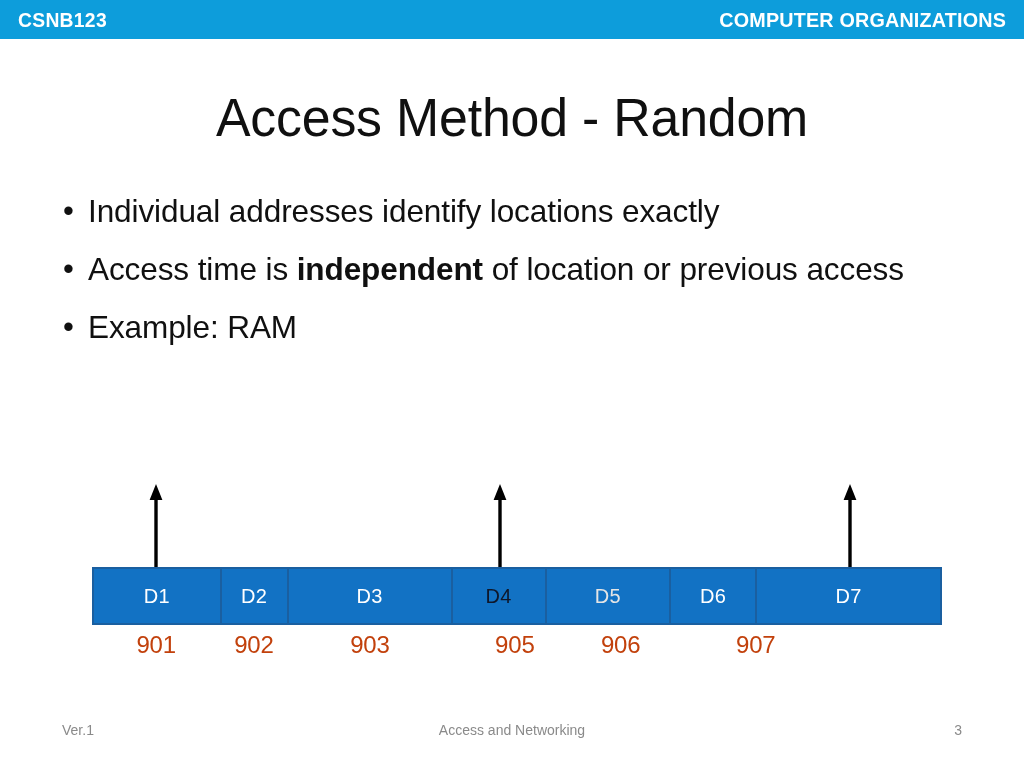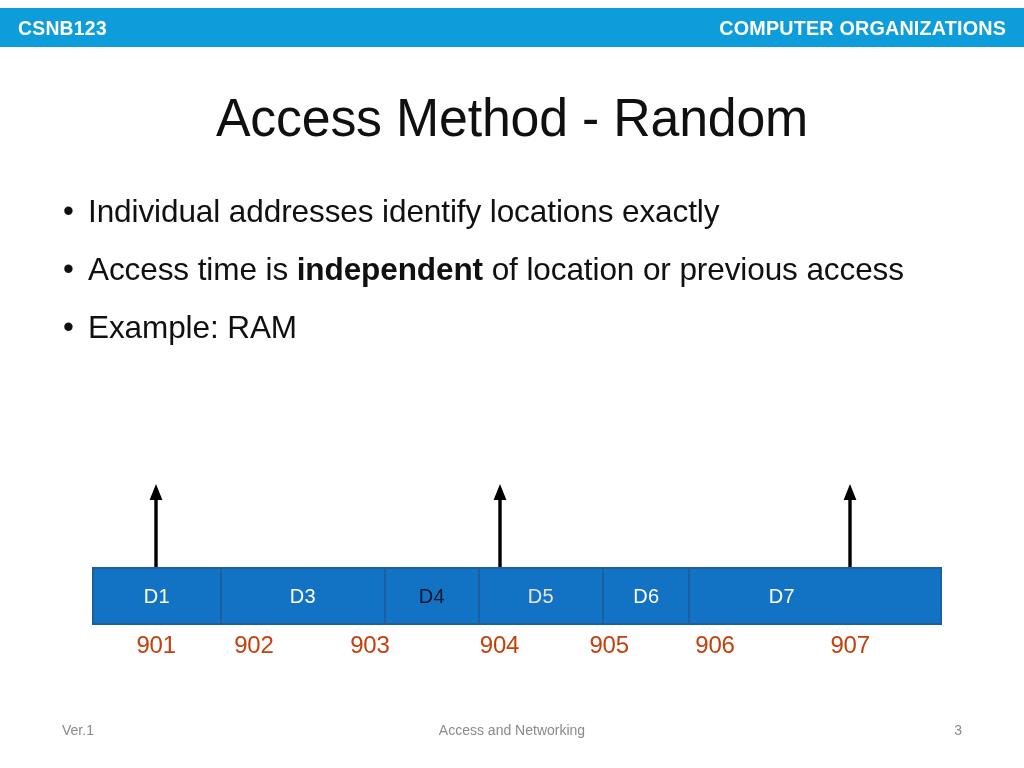--- a/index.html
+++ b/index.html
@@ -21,21 +21,20 @@
     position: absolute;
     left: 0; top: 0;
     width: 1024px;
     height: 39px;
     background: #0d9ddb;
     display: flex;
     align-items: center;
     justify-content: space-between;
     box-sizing: border-box;
     padding: 0 18px 0 18px;
-    margin-top: 8px;
   }
   #course-code {
     color: #ffffff;
     font-weight: bold;
     font-size: 21px;
     letter-spacing: 0.3px;
     line-height: 1;
     transform: scaleX(0.92);
     transform-origin: left center;
   }
@@ -218,31 +217,31 @@
           <line x1="7" y1="86" x2="7" y2="14" stroke="#000000" stroke-width="3.4"></line>
           <polygon points="7,0 13.4,16 0.6,16" fill="#000000"></polygon>
         </svg></div>
       <div class="mem-arrow" style="left: calc(89.2% - 7px);"><svg width="14" height="86" viewBox="0 0 14 86">
           <line x1="7" y1="86" x2="7" y2="14" stroke="#000000" stroke-width="3.4"></line>
           <polygon points="7,0 13.4,16 0.6,16" fill="#000000"></polygon>
         </svg></div>
     </div>
   <div id="memory-strip">
       <div class="mem-cell" style="width: 15.1%; background: rgb(18, 114, 196); color: rgb(255, 255, 255); border-right-color: rgb(26, 95, 160);">D1</div>
+      <div class="mem-cell" style="width: 7.9%; background: rgb(18, 114, 196); color: rgb(255, 255, 255); border-right-color: rgb(26, 95, 160);">D2</div>
       <div class="mem-cell" style="width: 19.4%; background: rgb(18, 114, 196); color: rgb(255, 255, 255); border-right-color: rgb(26, 95, 160);">D3</div>
       <div class="mem-cell" style="width: 11.1%; background: rgb(18, 114, 196); color: #0f172a; border-right-color: rgb(26, 95, 160);">D4</div>
       <div class="mem-cell" style="width: 14.7%; background: rgb(18, 114, 196); color: #e5e5e5; border-right-color: rgb(26, 95, 160);">D5</div>
       <div class="mem-cell" style="width: 10.2%; background: rgb(18, 114, 196); color: rgb(255, 255, 255); border-right-color: rgb(26, 95, 160);">D6</div>
       <div class="mem-cell" style="width: 21.6%; background: rgb(18, 114, 196); color: rgb(255, 255, 255); border-right-color: rgb(26, 95, 160);">D7</div>
     </div>
   <div id="address-row">
       <div class="mem-address" style="width: 15.1%;">901</div>
       <div class="mem-address" style="width: 7.9%;">902</div>
       <div class="mem-address" style="width: 19.4%;">903</div>
-      <div class="mem-address" style="width: 11.1%;">904</div>
       <div class="mem-address" style="width: 14.7%;">905</div>
       <div class="mem-address" style="width: 10.2%;">906</div>
       <div class="mem-address" style="width: 21.6%;">907</div>
     </div>
 </div>
 
 <div id="footer" style="color: rgb(138, 138, 138);">
   <span id="footer-version">Ver.1</span>
   <span id="footer-center">Access and Networking</span>
   <span id="footer-page">3</span>

